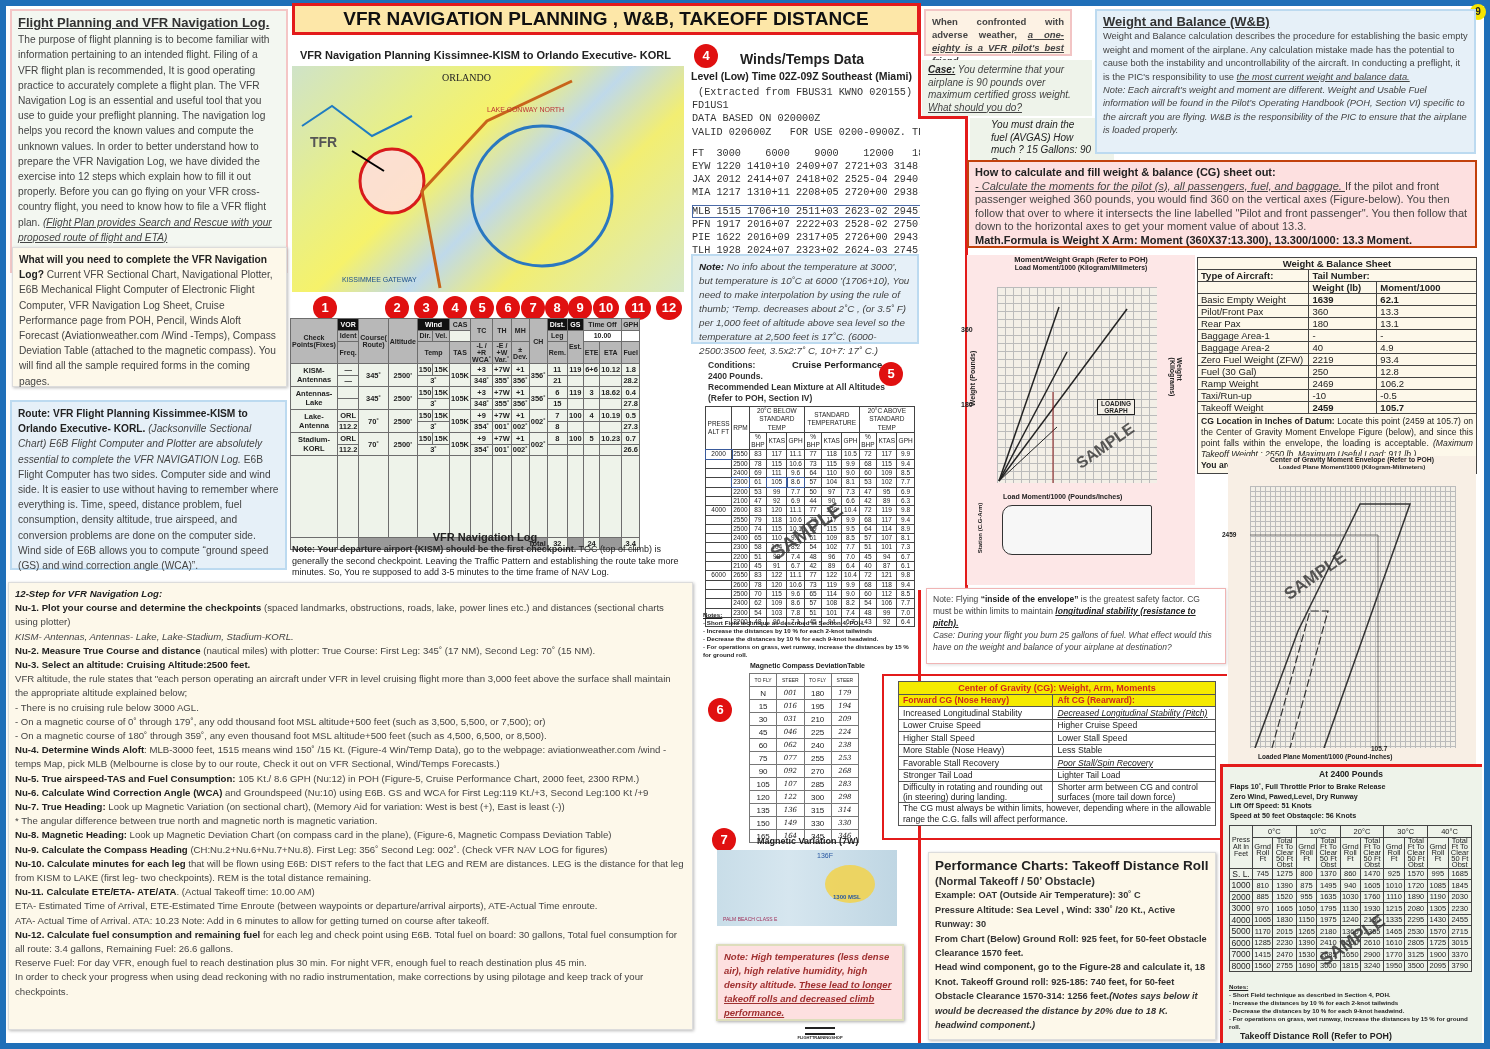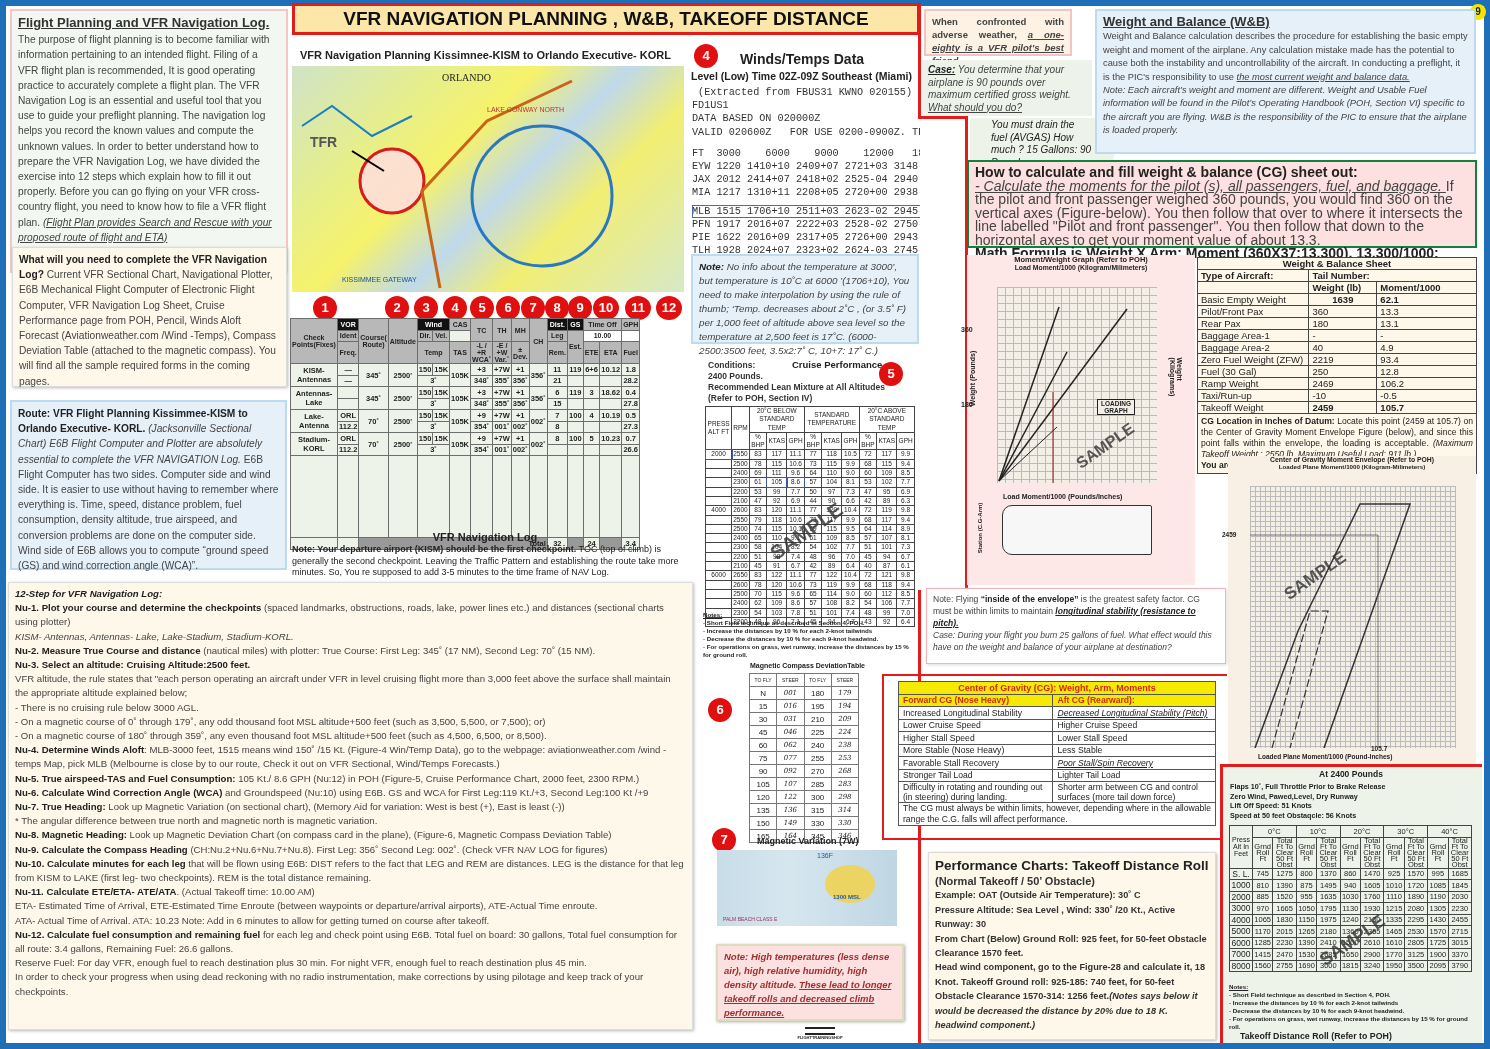--- a/index.html
+++ b/index.html
@@ -704,21 +704,21 @@
 <div class="abs" style="left:918px;top:116px;width:50px;height:3px;background:#e31b1b"></div>
 <div class="abs" style="left:965px;top:116px;width:3px;height:475px;background:#e31b1b"></div>
 <div class="abs" style="left:918px;top:590px;width:3px;height:455px;background:#e31b1b"></div>
 
 <div class="box blue" style="left:1095px;top:9px;width:381px;height:145px;font-size:9.3px;line-height:13.4px">
   <h2>Weight and Balance (W&amp;B)</h2>
   <span>Weight and Balance calculation describes the procedure for establishing the basic empty weight and moment of the airplane. Any calculation mistake made has the potential to cause both the instability and uncontrollability of the aircraft. In conducting a preflight, it is the PIC's responsibility to use </span><i><u>the most current weight and balance data.</u></i>
   <i style="display:block">Note: Each aircraft’s weight and moment are different. Weight and Usable Fuel information will be found in the Pilot’s Operating Handbook (POH, Section VI) specific to the aircraft you are flying. W&amp;B is the responsibility of the PIC to ensure that the airplane is loaded properly.</i>
 </div>
 
-<div class="box" style="left:967px;top:160px;width:510px;height:88px;background:#fde0e0;border:2px solid #15803d;font-size:14px;line-height:13.5px">
+<div class="box" style="left:967px;top:160px;width:510px;height:88px;background:#fde0e0;border:2px solid #c2410c;font-size:11px;line-height:13.5px">
   <b style="display:block">How to calculate and fill weight &amp; balance (CG) sheet out:</b>
   <i><u>- Calculate the moments for the pilot (s), all passengers, fuel, and baggage. </u></i><span>If the pilot and front passenger weighed 360 pounds, you would find 360 on the vertical axes (Figure-below). You then follow that over to where it intersects the line labelled "Pilot and front passenger". You then follow that down to the horizontal axes to get your moment value of about 13.3.</span>
   <b style="display:block">Math.Formula is Weight X Arm: Moment (360X37:13.300), 13.300/1000: 13.3 Moment.</b>
 </div>
 
 <div class="abs" style="left:967px;top:255px;width:228px;height:330px;background:#fde7e7">
   <div style="text-align:center;font-size:7.5px;font-weight:bold">Moment/Weight Graph (Refer to POH)</div>
   <div style="text-align:center;font-size:6.8px;font-weight:bold">Load Moment/1000 (Kilogram/Milimeters)</div>
   <div class="grid" style="left:30px;top:32px;width:160px;height:196px">
     <svg width="160" height="196" style="position:absolute;left:0;top:0">
@@ -751,21 +751,21 @@
       </tr>
   <tr>
         <td></td>
         <td style="font-weight:bold">Weight (lb)</td>
         <td style="font-weight:bold">Moment/1000</td>
       </tr>
   </tbody>
     <tbody id="wb-body">
       <tr>
         <td>Basic Empty Weight</td>
-        <td style="font-weight: bold; text-align: center;">1639</td>
+        <td style="font-weight: bold;">1639</td>
         <td style="font-weight: bold;">62.1</td>
       </tr>
       <tr>
         <td>Pilot/Front Pax</td>
         <td>360</td>
         <td>13.3</td>
       </tr>
       <tr>
         <td>Rear Pax</td>
         <td>180</td>

